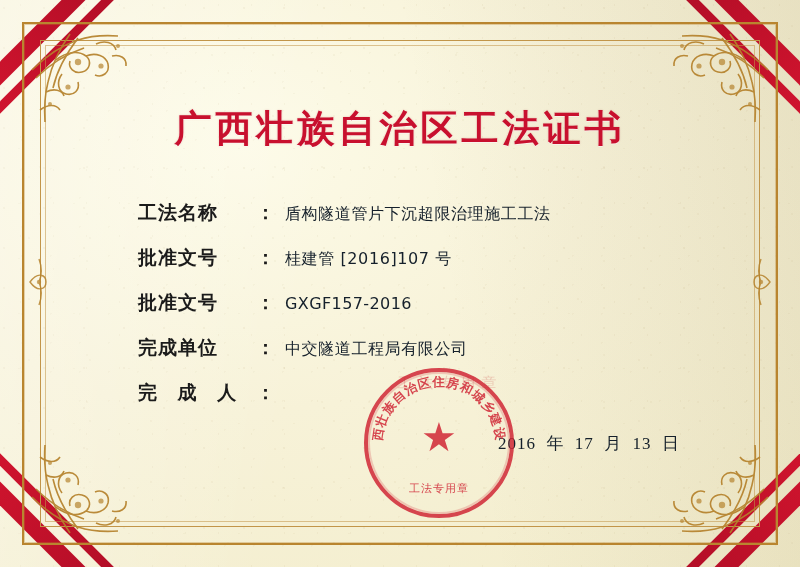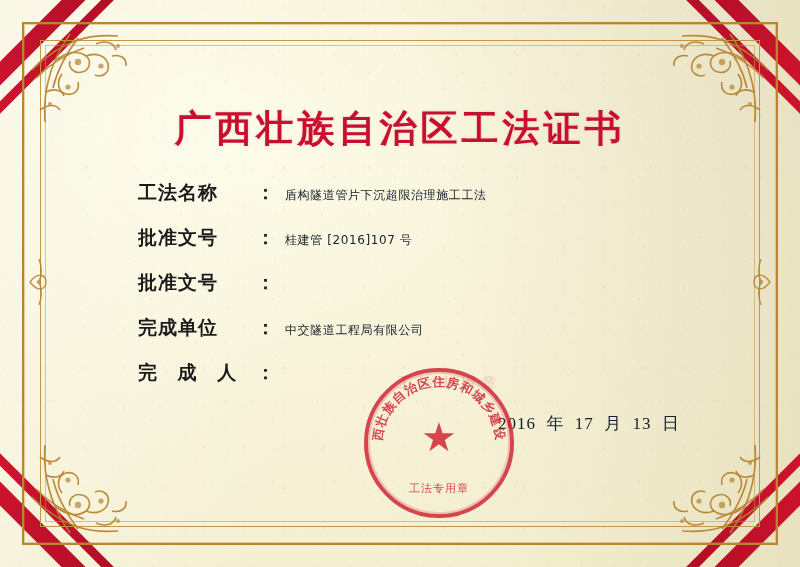--- a/index.html
+++ b/index.html
@@ -125,21 +125,21 @@
     color: #c8102e;
     font-family: "DejaVu Serif", "Liberation Serif", serif;
     font-weight: bold;
     font-size: 37px;
     letter-spacing: 4px;
     margin-top: 46px;
     text-shadow: 0 1px 0 rgba(255,255,255,.6), 0 0 2px rgba(160,10,30,.25);
   }
 
   .fields {
-    margin-top: 26px;
+    margin-top: 46px;
     padding-left: 78px;
     padding-right: 20px;
   }
   .field-row {
     display: flex;
     align-items: baseline;
     margin-bottom: 19px;
     font-family: "DejaVu Serif", "Liberation Serif", serif;
   }
   .field-label {
@@ -154,21 +154,21 @@
     letter-spacing: 7px;
   }
   .field-colon {
     color: #1b1b1b;
     font-weight: bold;
     font-size: 19px;
     margin-right: 10px;
   }
   .field-value {
     color: #15202b;
-    font-size: 12px;
+    font-size: 16px;
     font-family: "DejaVu Sans", "Liberation Sans", sans-serif;
     letter-spacing: .6px;
     white-space: nowrap;
   }
   .field-value.latin {
     font-family: "DejaVu Sans", "Liberation Sans", sans-serif;
     letter-spacing: .4px;
   }
 
   .date-line {
@@ -403,20 +403,21 @@
 
       <div class="field-row">
         <span class="field-label">批准文号</span>
         <span class="field-colon">：</span>
         <span class="field-value">桂建管 [2016]107 号</span>
       </div>
 
       <div class="field-row">
         <span class="field-label">批准文号</span>
         <span class="field-colon">：</span>
+        <span class="field-value latin">GXGF157-2016</span>
       </div>
 
       <div class="field-row">
         <span class="field-label">完成单位</span>
         <span class="field-colon">：</span>
         <span class="field-value">中交隧道工程局有限公司</span>
       </div>
 
       <div class="field-row">
         <span class="field-label spaced">完 成 人</span>

